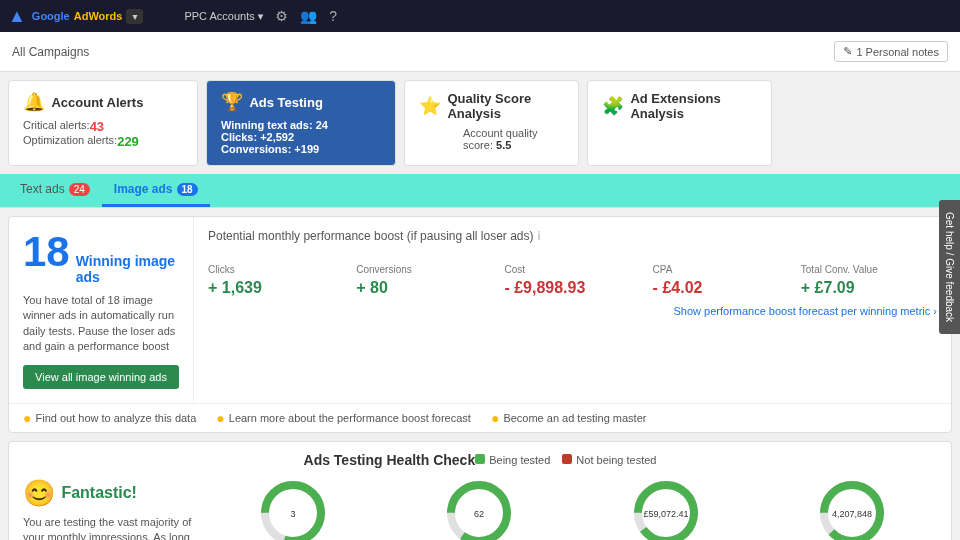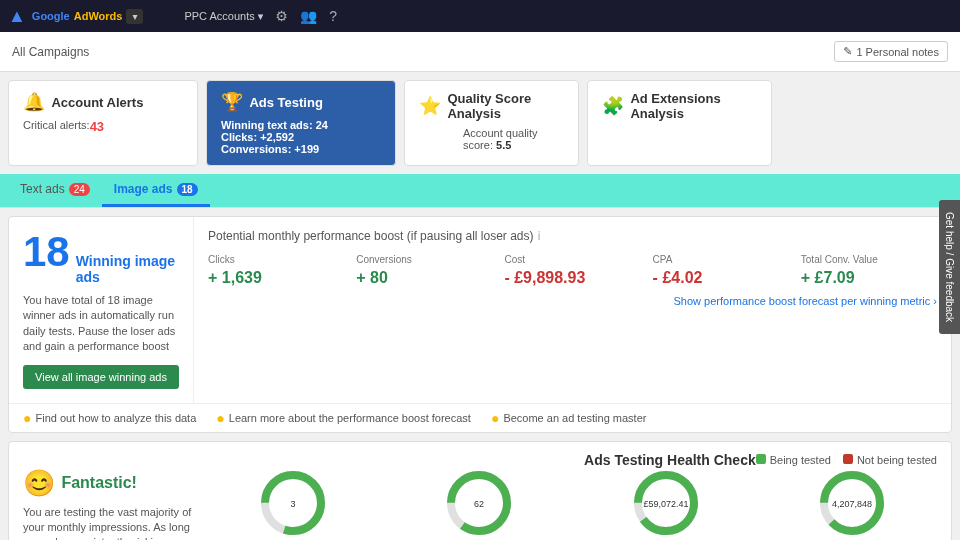--- a/index.html
+++ b/index.html
@@ -59,36 +59,36 @@
 
     
     .winning-section { background: #fff; border: 1px solid #ddd; border-radius: 4px; padding: 0; display: flex; flex-direction: column; }
     .winning-top { display: flex; gap: 0; }
     .winning-left { padding: 14px; flex: 0 0 185px; border-right: 1px solid #eee; }
     .winning-count { font-size: 42px; font-weight: bold; color: #1a73e8; line-height: 1; }
     .winning-label { font-size: 14px; color: #1a73e8; font-weight: bold; margin-bottom: 8px; }
     .winning-desc { font-size: 11px; color: #555; margin-bottom: 10px; line-height: 1.4; }
     .winning-btn { background: #2d8a4e; color: #fff; border: none; border-radius: 3px; padding: 6px 12px; font-size: 11px; cursor: pointer; width: 100%; }
     .performance-right { flex: 1; padding: 10px 14px; }
-    .perf-title { font-size: 12px; color: #555; margin-bottom: 10px; display: flex; align-items: center; gap: 4px; }
+    .perf-title { font-size: 12px; color: #555; margin-bottom: 20px; display: flex; align-items: center; gap: 4px; }
     .perf-metrics { display: flex; gap: 12px; }
     .perf-metric { flex: 1; }
     .perf-metric-label { font-size: 10px; color: #777; margin-bottom: 4px; }
     .perf-metric-value { font-size: 16px; font-weight: bold; }
     .perf-metric-value.green { color: #2a8a4e; }
     .perf-metric-value.red { color: #c33; }
     .perf-forecast-link { text-align: right; font-size: 11px; color: #1a73e8; cursor: pointer; margin-top: 8px; }
 
     .winning-bottom { border-top: 1px solid #eee; padding: 6px 14px; display: flex; gap: 20px; }
     .info-link { font-size: 11px; color: #555; cursor: pointer; display: flex; align-items: center; gap: 4px; }
     .info-dot { color: #fbbc04; font-size: 14px; }
 
     
     .health-section { background: #fff; border: 1px solid #ddd; border-radius: 4px; padding: 10px 14px; }
-    .health-header { display: flex; justify-content: flex-end; align-items: center; }
+    .health-header { display: flex; justify-content: center; align-items: center; margin-bottom: 10px; }
     .health-title { font-size: 14px; font-weight: bold; color: #333; }
     .health-legend { display: flex; gap: 12px; font-size: 11px; color: #555; align-items: center; }
     .legend-dot { width: 10px; height: 10px; border-radius: 2px; display: inline-block; margin-right: 4px; }
     .legend-green { background: #4caf50; }
     .legend-red { background: #c0392b; }
 
     .health-body { display: flex; gap: 10px; align-items: flex-start; }
     .health-status { flex: 0 0 175px; display: flex; flex-direction: column; gap: 6px; }
     .fantastic-badge { display: flex; align-items: center; gap: 6px; }
     .fantastic-icon { font-size: 26px; }
@@ -137,20 +137,24 @@
 
   <div class="card card-alerts">
     <div class="card-header">
       <span class="card-icon" style="color:#e44;">🔔</span>
       <span class="card-title">Account Alerts</span>
     </div>
     <div class="alert-row">
       <span>Critical alerts:</span>
       <span class="alert-num">43</span>
     </div>
+    <div class="alert-row">
+      <span>Optimization alerts:</span>
+      <span class="alert-num green">229</span>
+    </div>
   </div>
 
   <div class="card card-ads">
     <div class="card-header">
       <span class="card-icon">🏆</span>
       <span class="card-title">Ads Testing</span>
     </div>
     <div class="ads-stat">
       <span>Winning text ads:</span> <span>24</span>
     </div>

